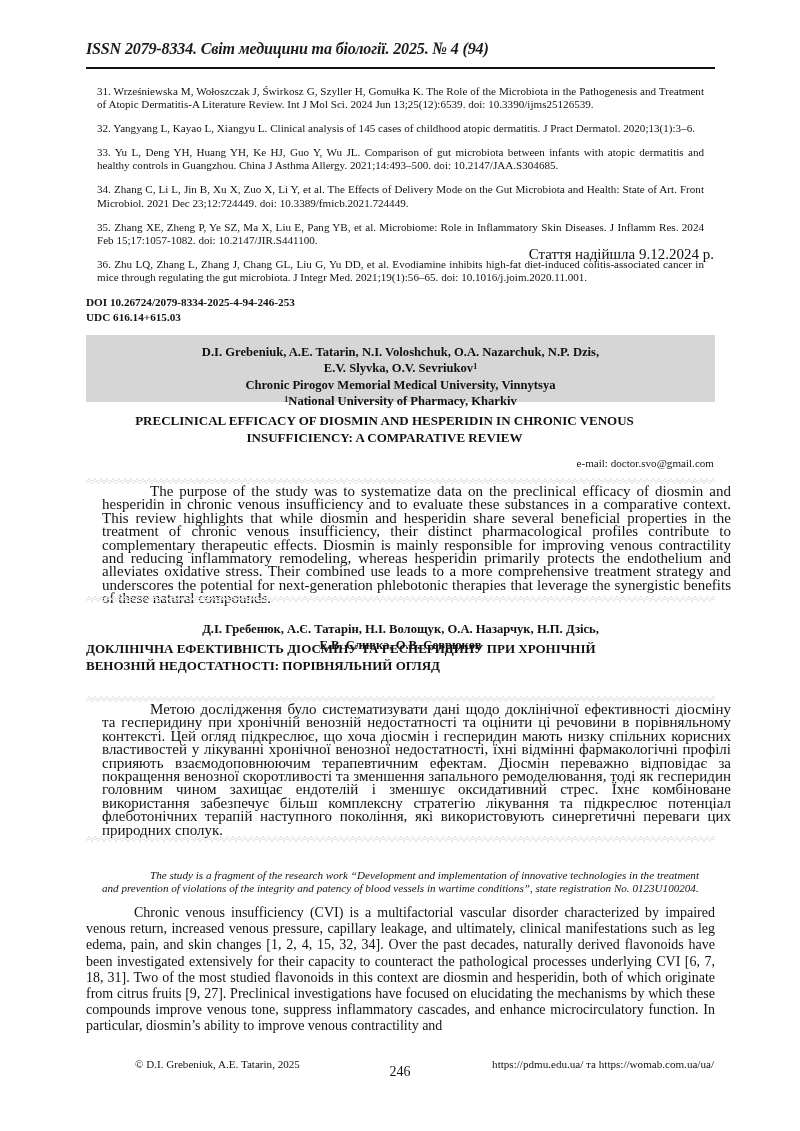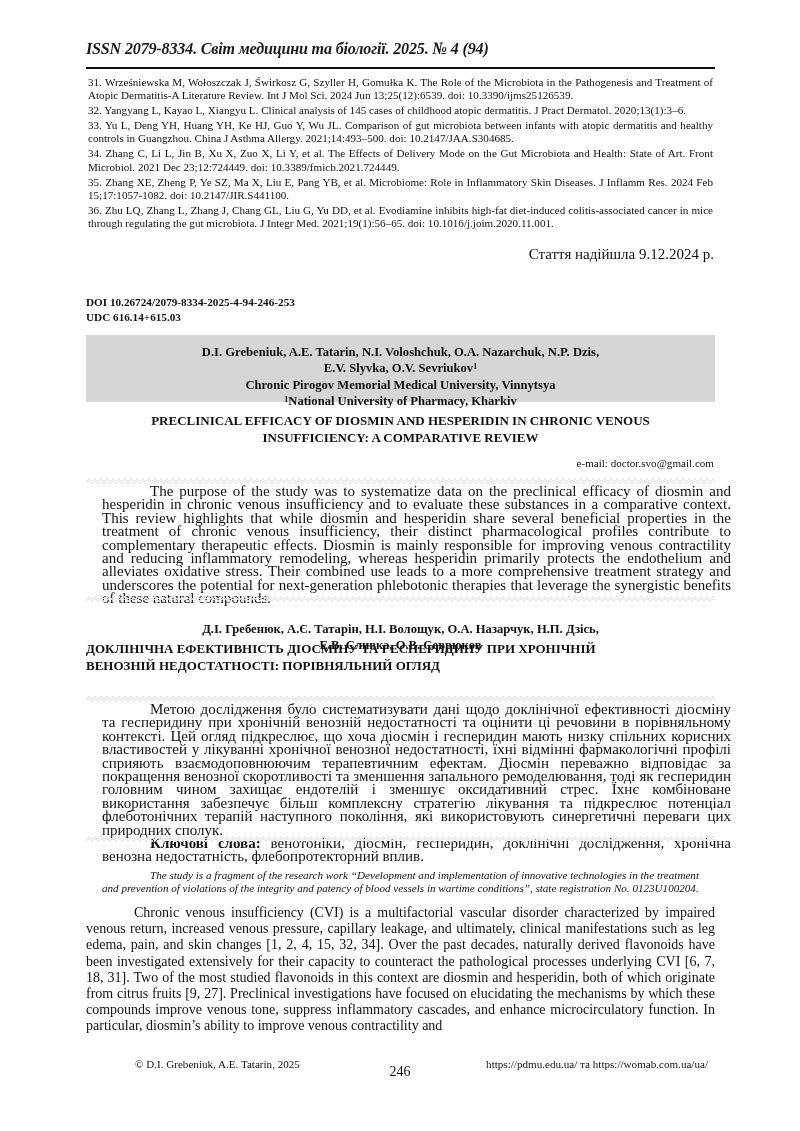--- a/index.html
+++ b/index.html
@@ -14,37 +14,37 @@
       white-space: nowrap;
     }
     .header-rule {
       position: absolute; left: 86px; top: 67px; width: 629px; height: 0;
       border-top: 2px solid #111;
     }
     .refs {
       position: absolute; left: 86px; top: 74px; width: 629px;
       font-size: 11.1px; line-height: 13.1px; text-align: justify;
     }
-    .refs p { margin: 2px; }
+    .refs p { margin: 11px; }
     .received {
       position: absolute; right: 86px; top: 246px;
       font-size: 15px;
     }
     .doi {
       position: absolute; left: 86px; top: 295px;
       font-size: 11.2px; font-weight: bold; line-height: 14.5px;
     }
     .authors-box {
       position: absolute; left: 86px; top: 335px; width: 629px; height: 67px;
       background: #d6d6d6; text-align: center; font-weight: bold;
       font-size: 12.6px; line-height: 16.4px; padding-top: 9px; box-sizing: border-box;
     }
     .authors-box sup { font-size: 8px; vertical-align: top; position: relative; top: -1px; }
     .title-en {
-      position: absolute; left: 86px; top: 412px; width: 629px; text-align: center;
+      position: absolute; left: 70px; top: 412px; width: 629px; text-align: center;
       font-weight: bold; font-size: 13px; line-height: 17px;
     }
     .email {
       position: absolute; right: 86px; top: 457px; font-size: 11.1px;
     }
     .wavy {
       position: absolute; left: 86px; width: 629px; height: 6px;
       background-image:
         radial-gradient(circle at 3px 6px, transparent 2.2px, #e6e6e6 2.3px, #e6e6e6 3px, transparent 3.1px),
         radial-gradient(circle at 3px 0px, transparent 2.2px, #e6e6e6 2.3px, #e6e6e6 3px, transparent 3.1px);
@@ -78,21 +78,21 @@
     }
     .body-text p { margin: 0; text-indent: 48px; }
     .footer-left {
       position: absolute; left: 135px; top: 1058px; font-size: 11.1px;
     }
     .footer-page {
       position: absolute; left: 0; width: 800px; top: 1064px; text-align: center;
       font-size: 14px;
     }
     .footer-right {
-      position: absolute; right: 92px; top: 1058px; font-size: 11.1px;
+      position: absolute; right: 86px; top: 1058px; font-size: 11.1px;
     }
   </style>
 </head>
 <body>
 
 <div class="journal-header">ISSN 2079-8334. Світ медицини та біології. 2025. № 4 (94)</div>
 <div class="header-rule"></div>
 
 <div class="refs">
   <p>31. Wrześniewska M, Wołoszczak J, Świrkosz G, Szyller H, Gomułka K. The Role of the Microbiota in the Pathogenesis and Treatment of Atopic Dermatitis-A Literature Review. Int J Mol Sci. 2024 Jun 13;25(12):6539. doi: 10.3390/ijms25126539.</p>
@@ -136,21 +136,20 @@
 </div>
 
 <div class="title-ua">
   <div>ДОКЛІНІЧНА ЕФЕКТИВНІСТЬ ДІОСМІНУ ТА ГЕСПЕРИДИНУ ПРИ ХРОНІЧНІЙ</div>
   <div>ВЕНОЗНІЙ НЕДОСТАТНОСТІ: ПОРІВНЯЛЬНИЙ ОГЛЯД</div>
 </div>
 
 <div class="wavy" style="top:696px;"></div>
 <div class="abstract" style="top:703px;">
   <p class="indent">Метою дослідження було систематизувати дані щодо доклінічної ефективності діосміну та гесперидину при хронічній венозній недостатності та оцінити ці речовини в порівняльному контексті. Цей огляд підкреслює, що хоча діосмін і гесперидин мають низку спільних корисних властивостей у лікуванні хронічної венозної недостатності, їхні відмінні фармакологічні профілі сприяють взаємодоповнюючим терапевтичним ефектам. Діосмін переважно відповідає за покращення венозної скоротливості та зменшення запального ремоделювання, тоді як гесперидин головним чином захищає ендотелій і зменшує оксидативний стрес. Їхнє комбіноване використання забезпечує більш комплексну стратегію лікування та підкреслює потенціал флеботонічних терапій наступного покоління, які використовують синергетичні переваги цих природних сполук.</p>
-  <p class="indent"><span class="kw-label">Ключові слова:</span><span> венотоніки, діосмін, гесперидин, доклінічні дослідження, хронічна венозна недостатність, флебопротекторний вплив.</span></p>
 </div>
 <div class="wavy" style="top:836px;"></div>
 
 <div class="note">
   <p>The study is a fragment of the research work “Development and implementation of innovative technologies in the treatment and prevention of violations of the integrity and patency of blood vessels in wartime conditions”, state registration No. 0123U100204.</p>
 </div>
 
 <div class="body-text">
   <p>Chronic venous insufficiency (CVI) is a multifactorial vascular disorder characterized by impaired venous return, increased venous pressure, capillary leakage, and ultimately, clinical manifestations such as leg edema, pain, and skin changes [1, 2, 4, 15, 32, 34]. Over the past decades, naturally derived flavonoids have been investigated extensively for their capacity to counteract the pathological processes underlying CVI [6, 7, 18, 31]. Two of the most studied flavonoids in this context are diosmin and hesperidin, both of which originate from citrus fruits [9, 27]. Preclinical investigations have focused on elucidating the mechanisms by which these compounds improve venous tone, suppress inflammatory cascades, and enhance microcirculatory function. In particular, diosmin’s ability to improve venous contractility and</p>
 </div>

